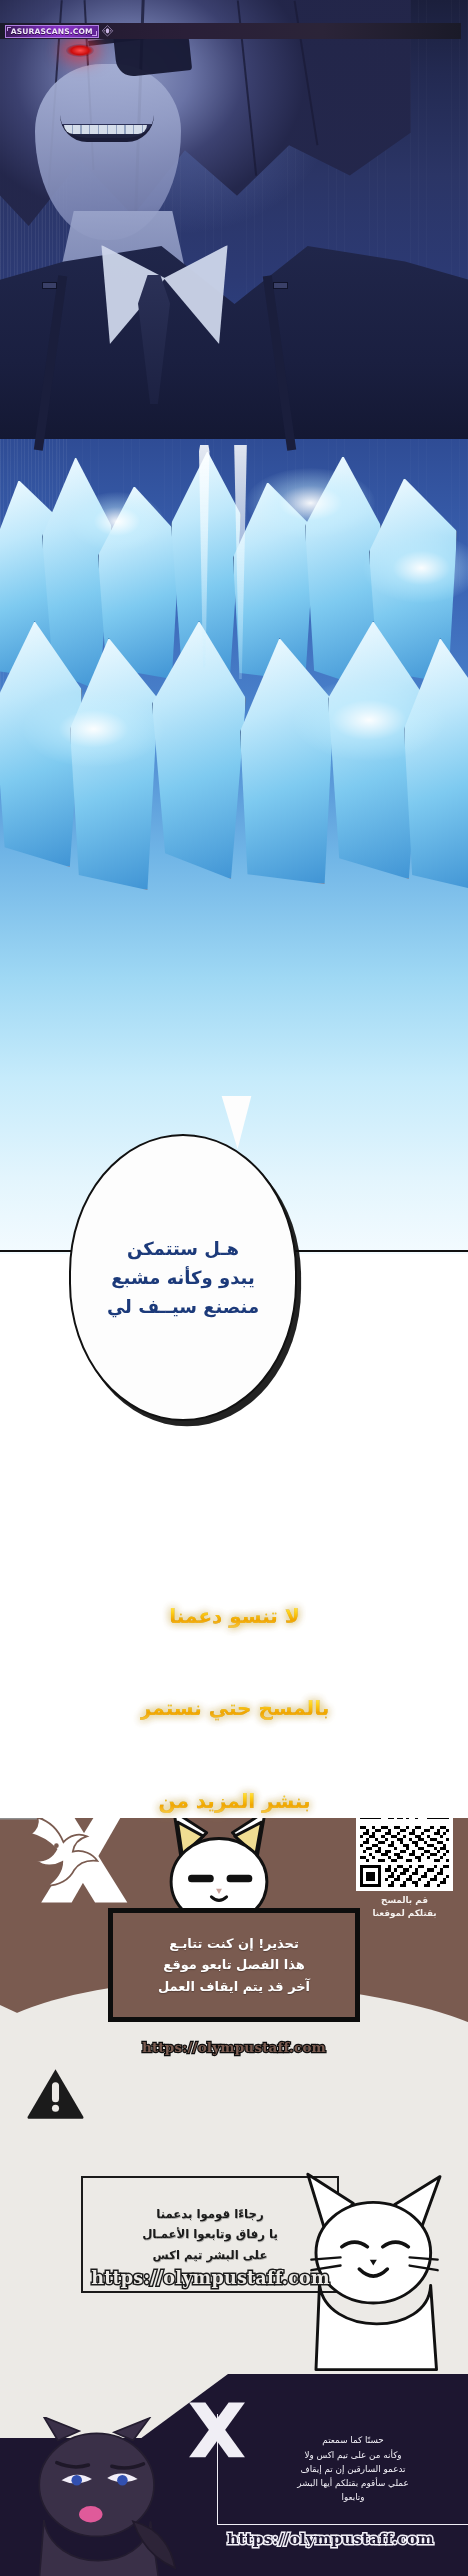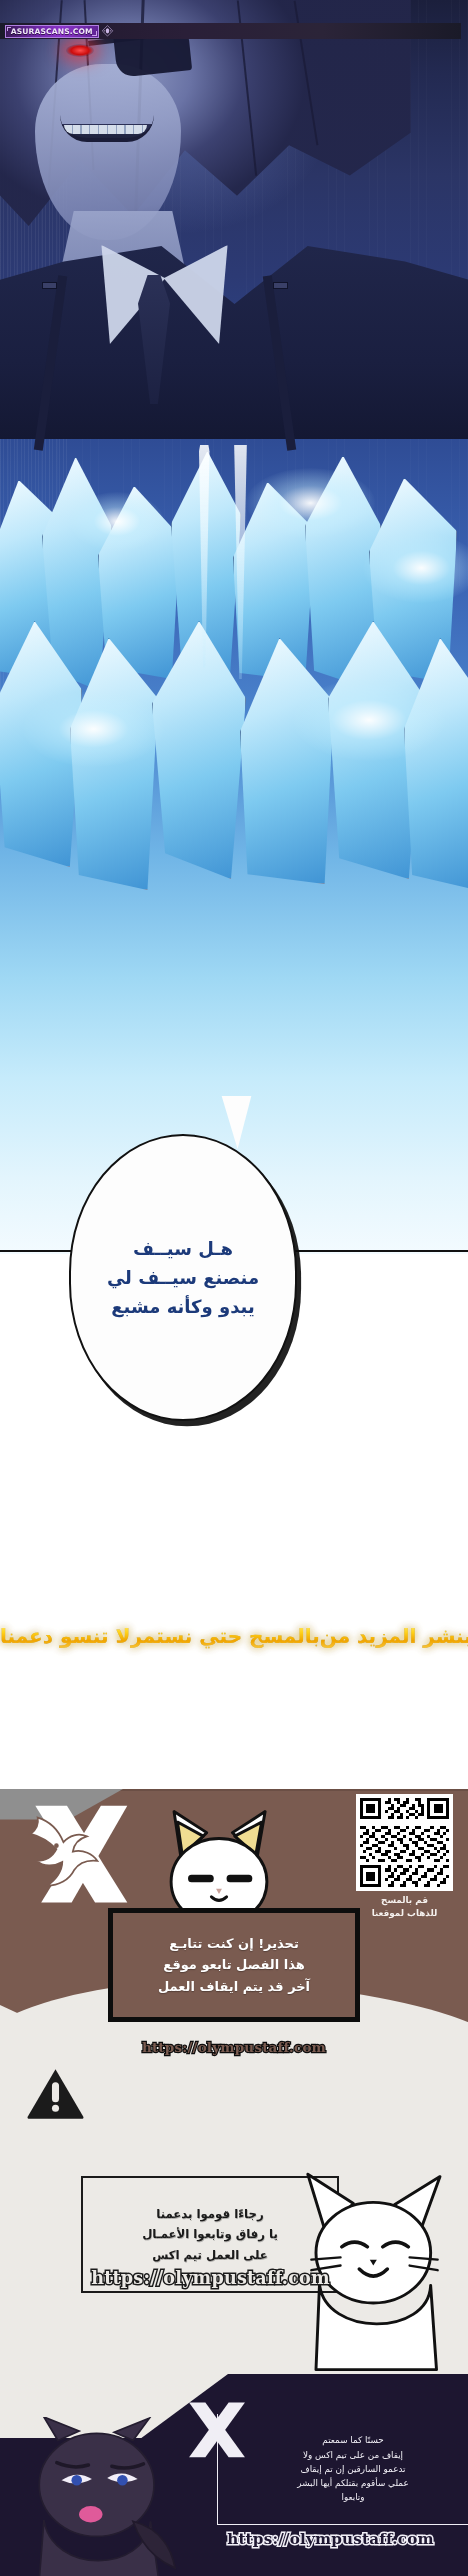--- a/index.html
+++ b/index.html
@@ -189,23 +189,23 @@
   }
   .bubble-tail {
     position:absolute; left:210px; top:1096px; width:53px; height:53px;
     background:#fdfdfd; border-left:2.9px solid #111; border-right:2.9px solid #111;
     clip-path:polygon(22% 0%, 78% 0%, 52% 100%);
     z-index:19;
   }
 
   
   .yellow-block {
-    position:absolute; left:0; top:1500px; width:469px; height:246px;
+    position:absolute; left:0; top:1572px; width:469px; height:246px;
     background:#ffffff; z-index:15;
-    display:flex; flex-direction:row; align-items:center; justify-content:flex-start;
+    display:flex; flex-direction:column; align-items:center; justify-content:space-between;
     padding-top:27px;
   }
   .yellow-line {
     direction:rtl; text-align:center;
     font-family:"DejaVu Sans","Liberation Sans",sans-serif;
     font-weight:bold; font-size:20px; line-height:1.72;
     color:#ffd21a;
     background:linear-gradient(180deg,#fff6a8 0%,#ffd21a 38%,#f0a500 62%,#ffe166 100%);
     -webkit-background-clip:text; background-clip:text;
     -webkit-text-fill-color:transparent;
@@ -395,23 +395,23 @@
         <ellipse cx="20" cy="20" rx="6" ry="9" fill="#cdb7e8"></ellipse>
         <circle cx="9" cy="20" r="2" fill="#cdb7e8"></circle>
         <circle cx="31" cy="20" r="2" fill="#cdb7e8"></circle>
       </svg>
     </div>
   </div>
 
   <div class="bubble-tail"></div>
   <div class="bubble">
     <div class="bubble-inner">
-      <div>هـل سيــف</div>
+      <div>هـل ستتمكن</div>
+      <div>يبدو وكأنه مشبع</div>
       <div>منصنع سيــف لي</div>
-      <div>يبدو وكأنه مشبع</div>
     </div>
   </div>
 
   <div class="yellow-block">
     <div class="yellow-line">لا تنسو دعمنا</div>
     <div class="yellow-line">بالمسح حتي نستمر</div>
     <div class="yellow-line">بنشر المزيد من</div>
   </div>
 
   <div class="promo">
@@ -621,21 +621,21 @@
           <rect x="9" y="28" width="2" height="1"></rect>
             <rect x="13" y="28" width="2" height="1"></rect>
             <rect x="18" y="28" width="1" height="1"></rect>
             <rect x="21" y="28" width="2" height="1"></rect>
             <rect x="25" y="28" width="1" height="1"></rect>
         </g>
       </svg>
     </div>
     <div class="qr-caption">
       <div>قم بالمسح</div>
-      <div>للذهاب لموقعنا</div>
+      <div>بقتلكم لموقعنا</div>
     </div>
 
     <div class="promo-wave"></div>
     <div class="promo-cream-corner"></div>
   </div>
 
   <div class="warn-box">
     <div class="warn-text">
       <div>تحذير! إن كنت تتابـع</div>
       <div>هذا الفصل تابعو موقع</div>
@@ -672,21 +672,21 @@
         <line x1="204" y1="204" x2="252" y2="208"></line>
         <line x1="204" y1="218" x2="252" y2="226"></line>
       </g>
     </svg>
   </div>
 
   <div class="support-box">
     <div class="support-text">
       <div>رجاءًا قوموا بدعمنا</div>
       <div>يا رفاق وتابعوا الأعمـال</div>
-      <div>على العمل تيم اكس</div>
+      <div>على البشر تيم اكس</div>
     </div>
   </div>
   <div class="support-url">https://olympustaff.com</div>
 
   <div class="dark">
     <div class="dark-cream-corner"></div>
   </div>
 
   <div class="imp">
     <svg viewBox="0 0 300 280" width="176" height="164">
@@ -714,21 +714,21 @@
       <g fill="#f0eef5">
         <polygon points="12,6 40,6 108,100 80,100"></polygon>
         <polygon points="108,6 80,6 12,100 40,100"></polygon>
       </g>
     </svg>
   </div>
 
   <div class="dark-box">
     <div class="dark-text">
       <div>حسنًا كما سمعتم</div>
-      <div>إيقاف من على تيم اكس ولا</div>
+      <div>وكأنه من على تيم اكس ولا</div>
       <div>تدعمو السارقين إن تم إيقاف</div>
       <div>عملي سأقوم بقتلكم أيها البشر</div>
       <div>وتابعوا</div>
     </div>
   </div>
   <div class="dark-url">https://olympustaff.com</div>
 
 </div>
 
 

